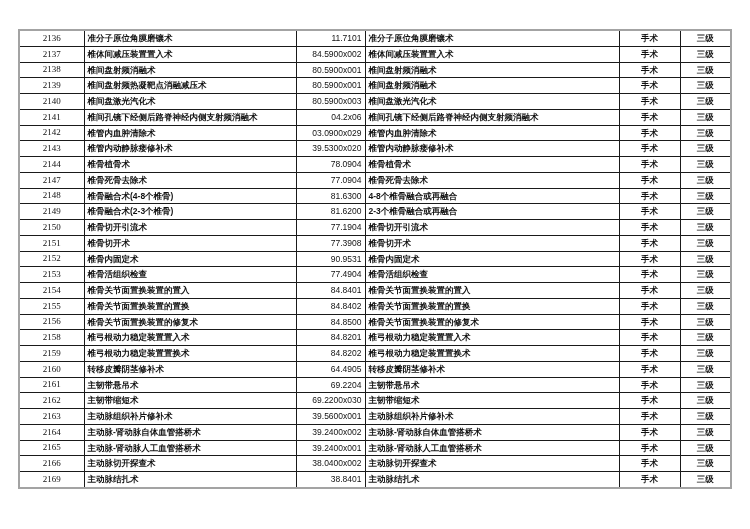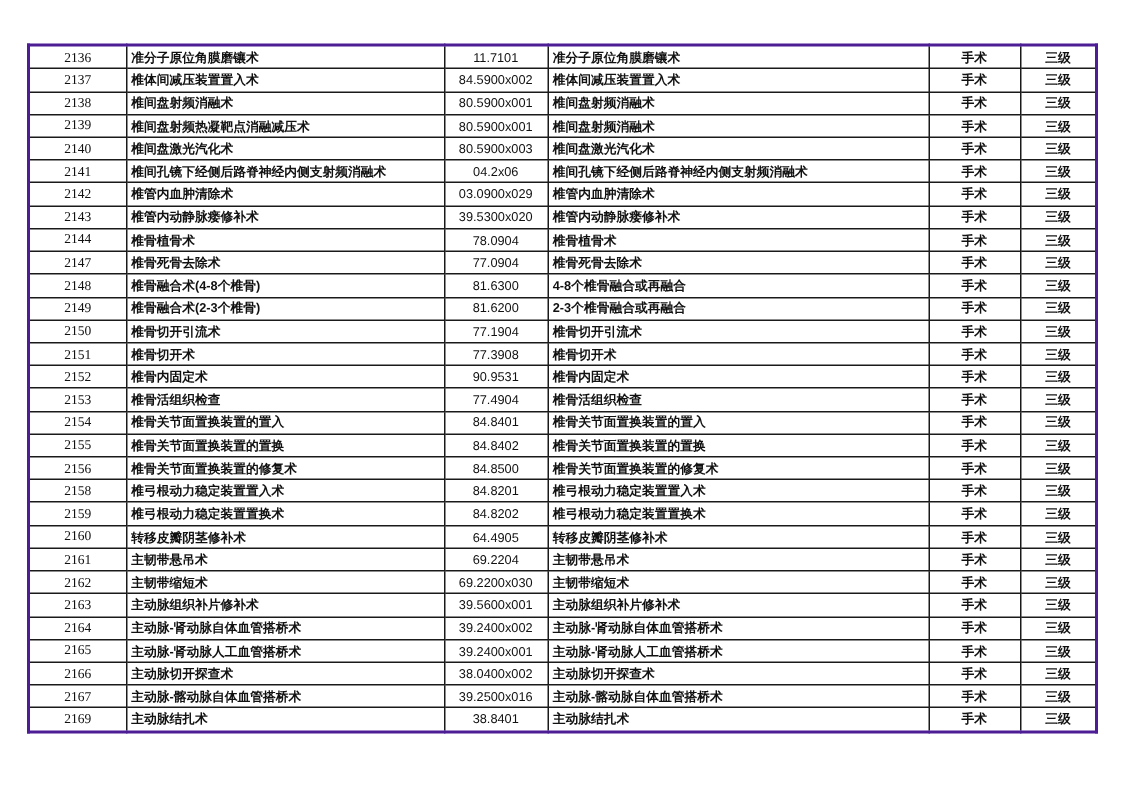--- a/index.html
+++ b/index.html
@@ -19,21 +19,21 @@
     color: #000000;
   }
   table.proc-table {
     position: absolute;
     left: 18px;
     top: 29px;
     width: 712px;
     height: 460px;
     border-collapse: collapse;
     table-layout: fixed;
-    border: 2px solid #4c1d95;
+    border: 2px solid #a3a3a3;
   }
   table.proc-table td {
     border: 1px solid #1a1a1a;
     padding: 0 3px;
     height: 12px;
     overflow: hidden;
     white-space: nowrap;
     vertical-align: middle;
     line-height: 1;
   }
@@ -45,21 +45,21 @@
   }
   td.c-name, td.c-desc {
     text-align: left;
     font-family: "Liberation Sans", sans-serif;
     font-weight: bold;
     font-size: 8.5px;
     padding-left: 4px;
     color: #111111;
   }
   td.c-code {
-    text-align: center;
+    text-align: right;
     font-family: "Liberation Sans", sans-serif;
     font-size: 8.5px;
     color: #111111;
   }
   td.c-cat, td.c-level {
     text-align: center;
     font-family: "Liberation Sans", sans-serif;
     font-weight: bold;
     font-size: 8.5px;
     color: #111111;
@@ -297,28 +297,20 @@
         </tr>
         <tr>
           <td class="c-id">2166</td>
           <td class="c-name">主动脉切开探查术</td>
           <td class="c-code">38.0400x002</td>
           <td class="c-desc">主动脉切开探查术</td>
           <td class="c-cat">手术</td>
           <td class="c-level">三级</td>
         </tr>
         <tr>
-          <td class="c-id">2167</td>
-          <td class="c-name">主动脉-髂动脉自体血管搭桥术</td>
-          <td class="c-code">39.2500x016</td>
-          <td class="c-desc">主动脉-髂动脉自体血管搭桥术</td>
-          <td class="c-cat">手术</td>
-          <td class="c-level">三级</td>
-        </tr>
-        <tr>
           <td class="c-id">2169</td>
           <td class="c-name">主动脉结扎术</td>
           <td class="c-code">38.8401</td>
           <td class="c-desc">主动脉结扎术</td>
           <td class="c-cat">手术</td>
           <td class="c-level">三级</td>
         </tr>
       </tbody>
   </table>
 </div>

